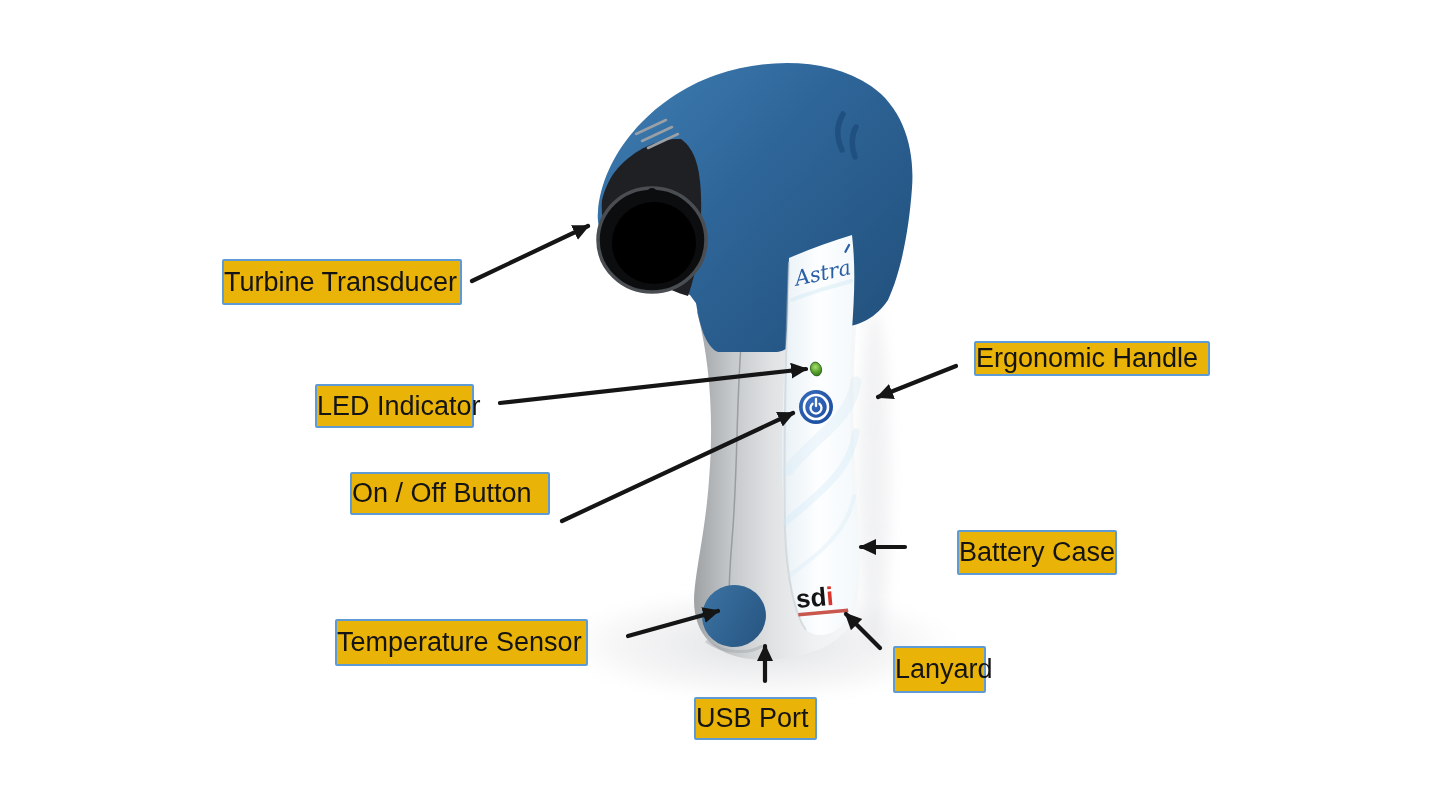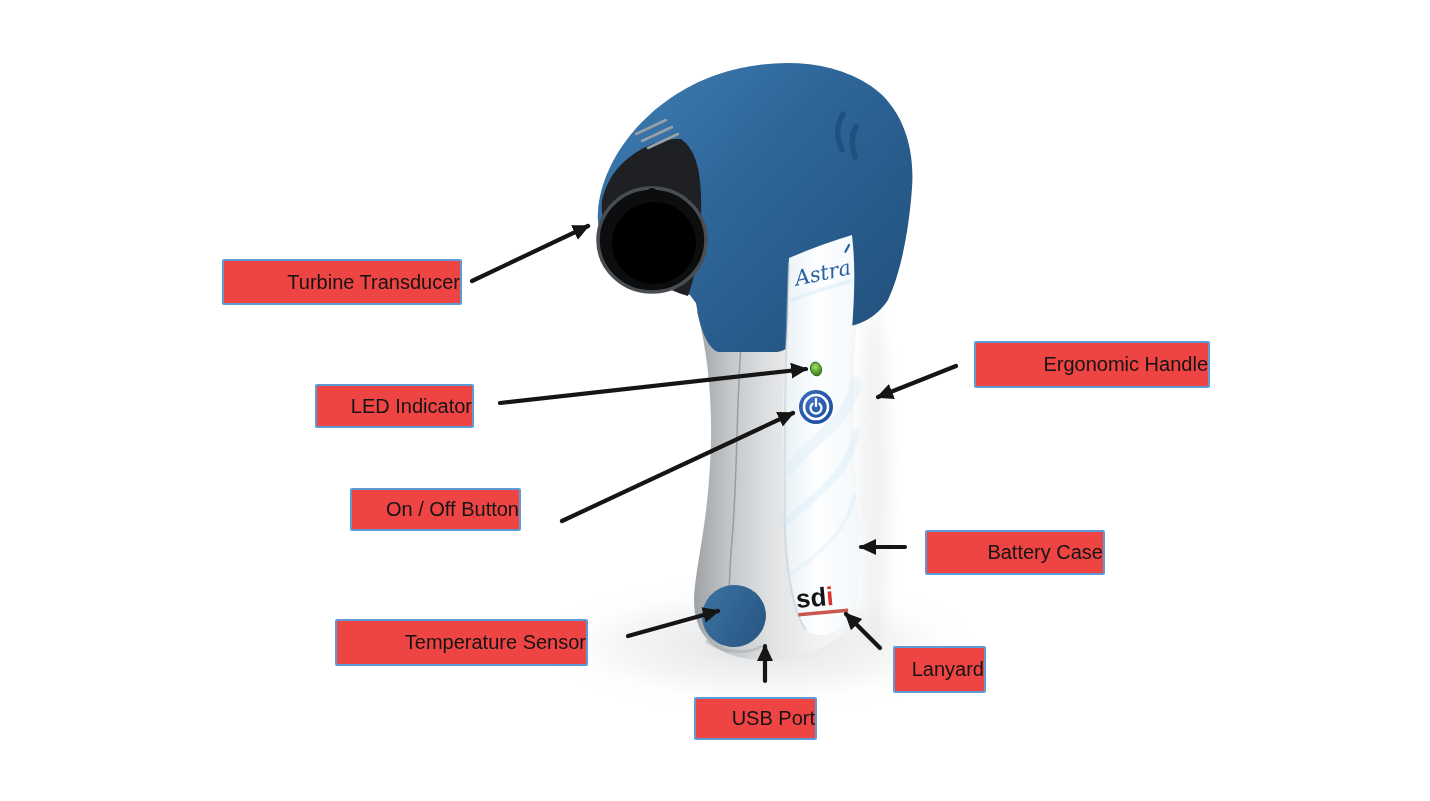--- a/index.html
+++ b/index.html
@@ -6,25 +6,25 @@
   .canvas{
     position:relative;
     width:1430px;height:801px;
     background:#ffffff;
     font-family:"Liberation Sans",sans-serif;
     overflow:hidden;
   }
   .art{position:absolute;left:0;top:0;}
   .callout{
     position:absolute;
-    display:flex;align-items:center;justify-content:flex-end;
-    background:#ef4444;
+    display:flex;align-items:center;justify-content:flex-start;
+    background:#eab308;
     border:2.5px solid #5e9bd5;
     border-radius:2px;
-    font-size:20px;color:#141414;
+    font-size:27px;color:#141414;
     white-space:nowrap;
     box-sizing:border-box;
     z-index:5;
   }
 </style>
 </head>
 <body>
 
 <div class="canvas">
 
@@ -194,32 +194,32 @@
       <line x1="880" y1="648" x2="846" y2="614" marker-end="url(#ah)"></line>
     </g>
   </svg>
 
   <div class="callout" style="left:222px;top:259px;width:240px;height:46px;">
     <span>Turbine Transducer</span>
   </div>
   <div class="callout" style="left:315px;top:384px;width:159px;height:44px;">
     <span>LED Indicator</span>
   </div>
-  <div class="callout" style="left:350px;top:488px;width:171px;height:43px;">
+  <div class="callout" style="left:350px;top:472px;width:200px;height:43px;">
     <span>On / Off Button</span>
   </div>
   <div class="callout" style="left:694px;top:697px;width:123px;height:43px;">
     <span>USB Port</span>
   </div>
   <div class="callout" style="left:335px;top:619px;width:253px;height:47px;">
     <span>Temperature Sensor</span>
   </div>
-  <div class="callout" style="left:974px;top:341px;width:236px;height:47px;">
+  <div class="callout" style="left:974px;top:341px;width:236px;height:35px;">
     <span>Ergonomic Handle</span>
   </div>
-  <div class="callout" style="left:925px;top:530px;width:180px;height:45px;padding-left:22px;">
+  <div class="callout" style="left:957px;top:530px;width:160px;height:45px;">
     <span>Battery Case</span>
   </div>
   <div class="callout" style="left:893px;top:646px;width:93px;height:47px;">
     <span>Lanyard</span>
   </div>
 
 </div>
 
 </body></html>

